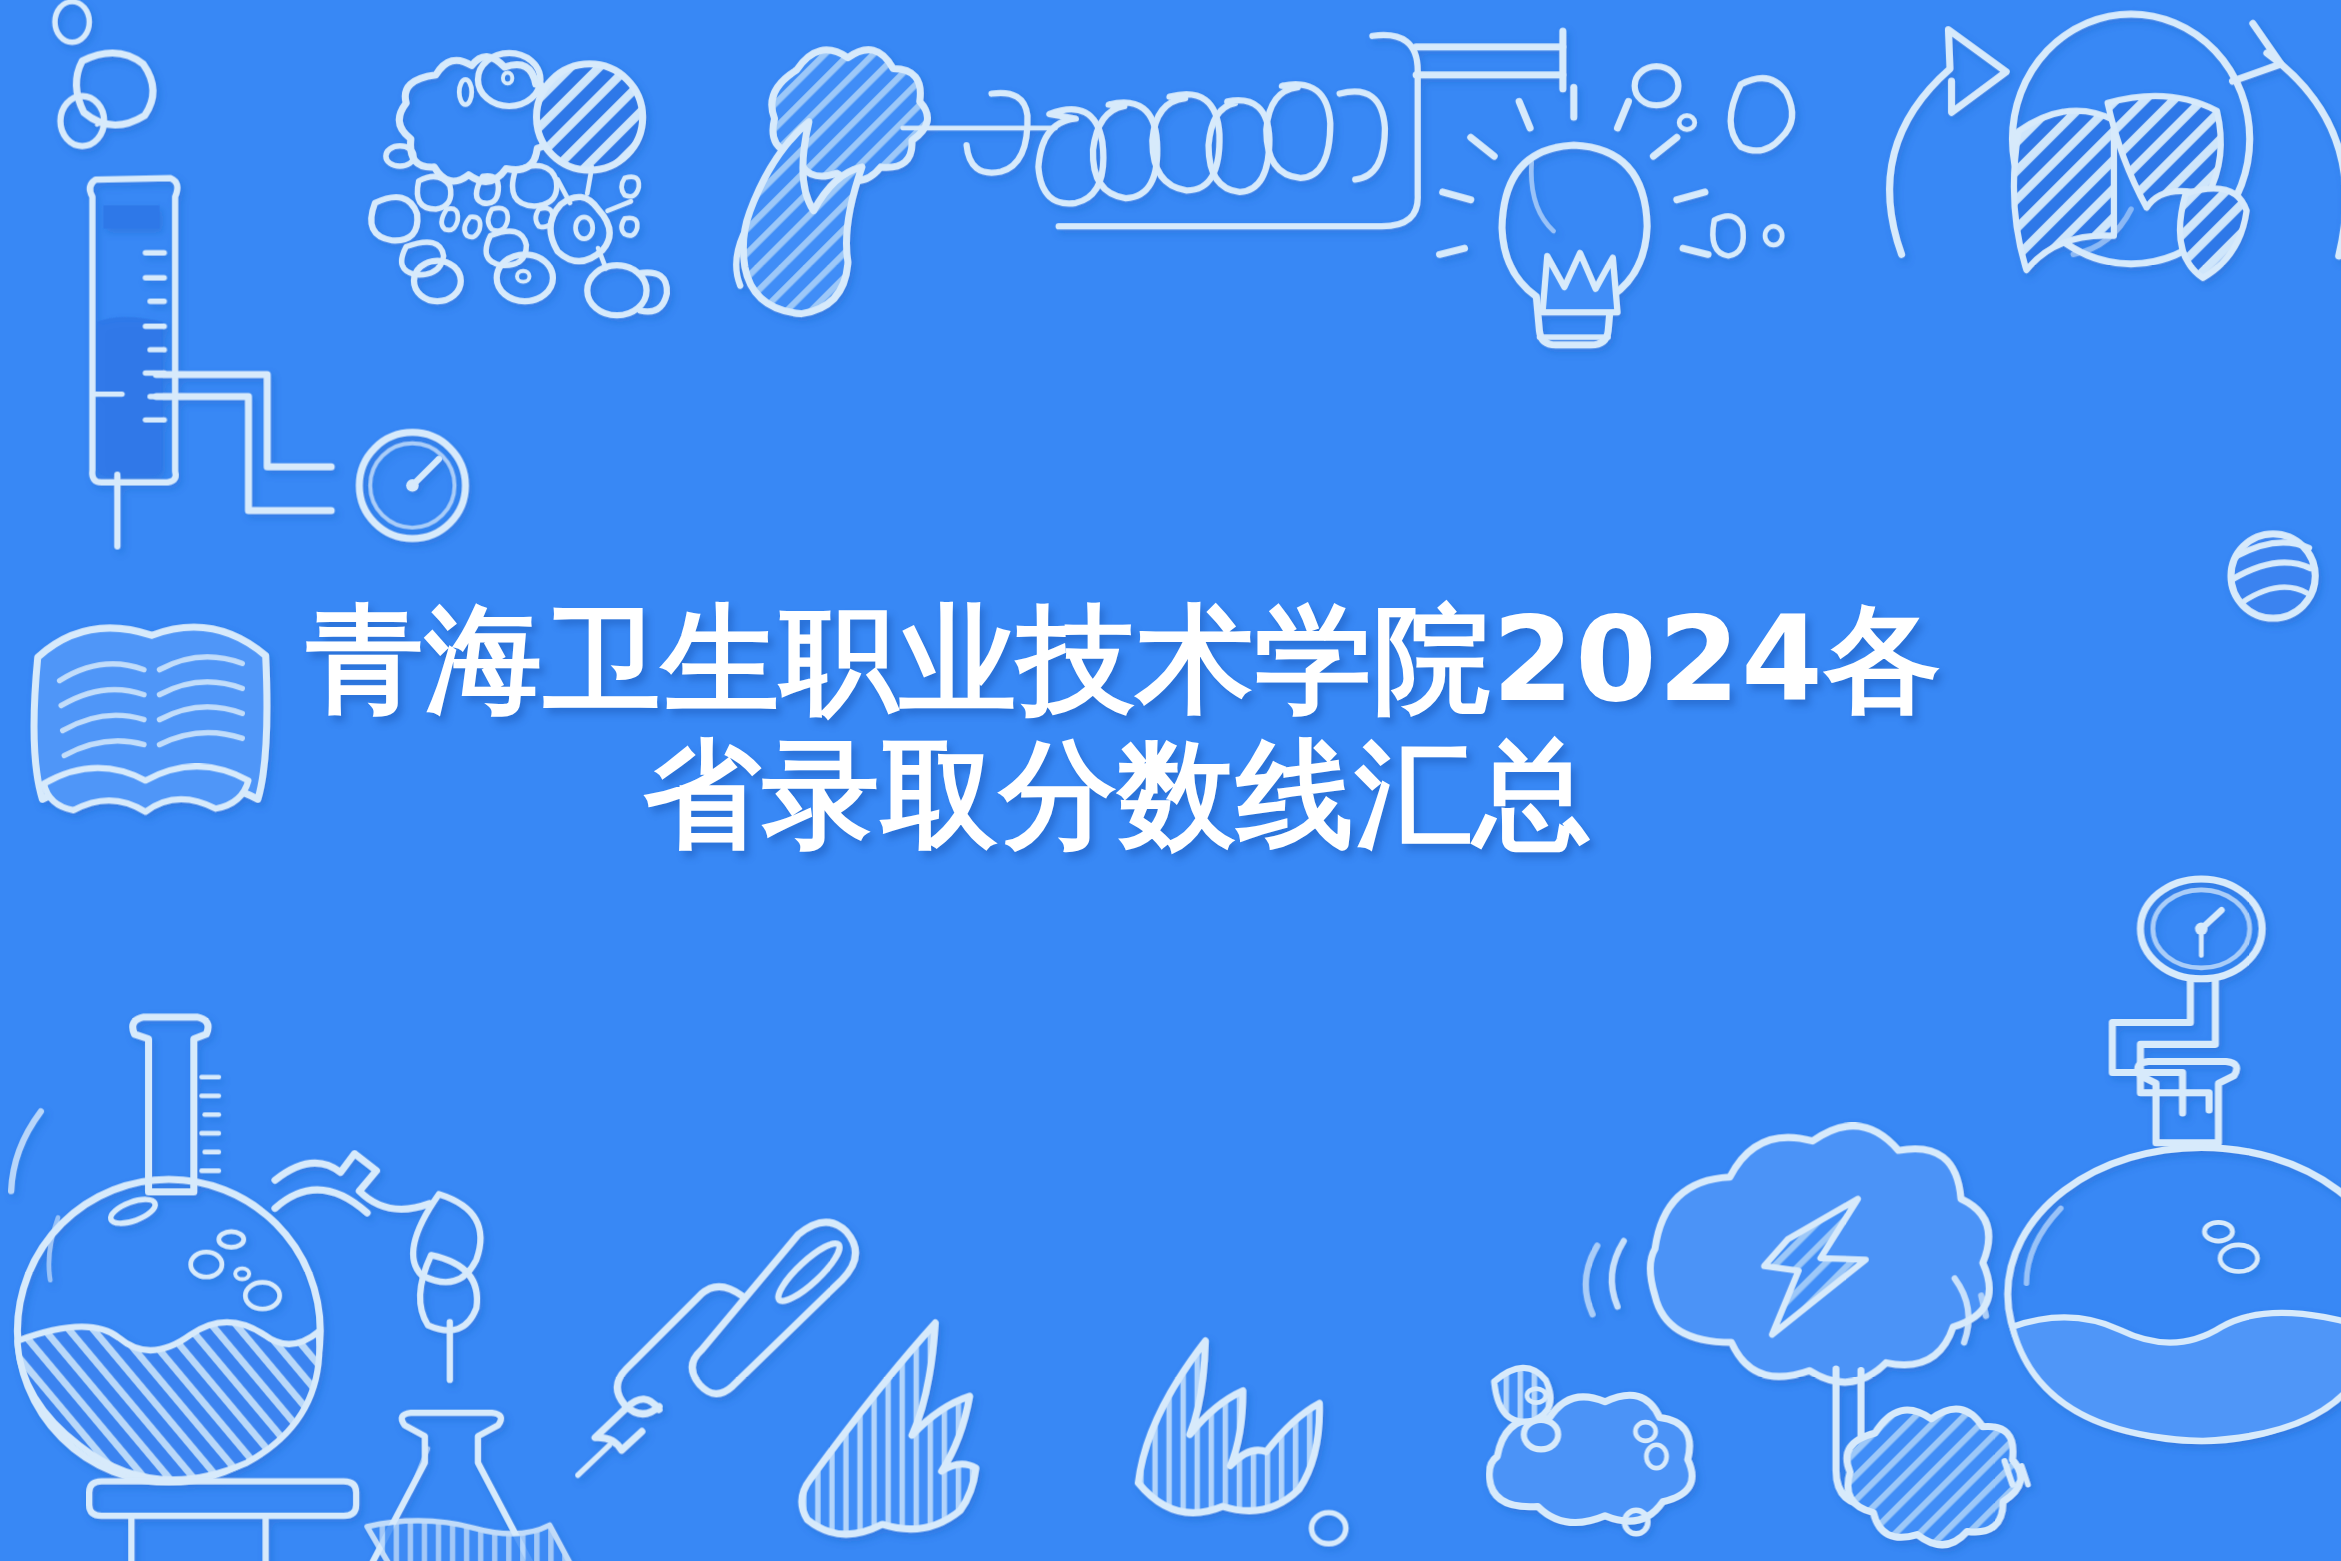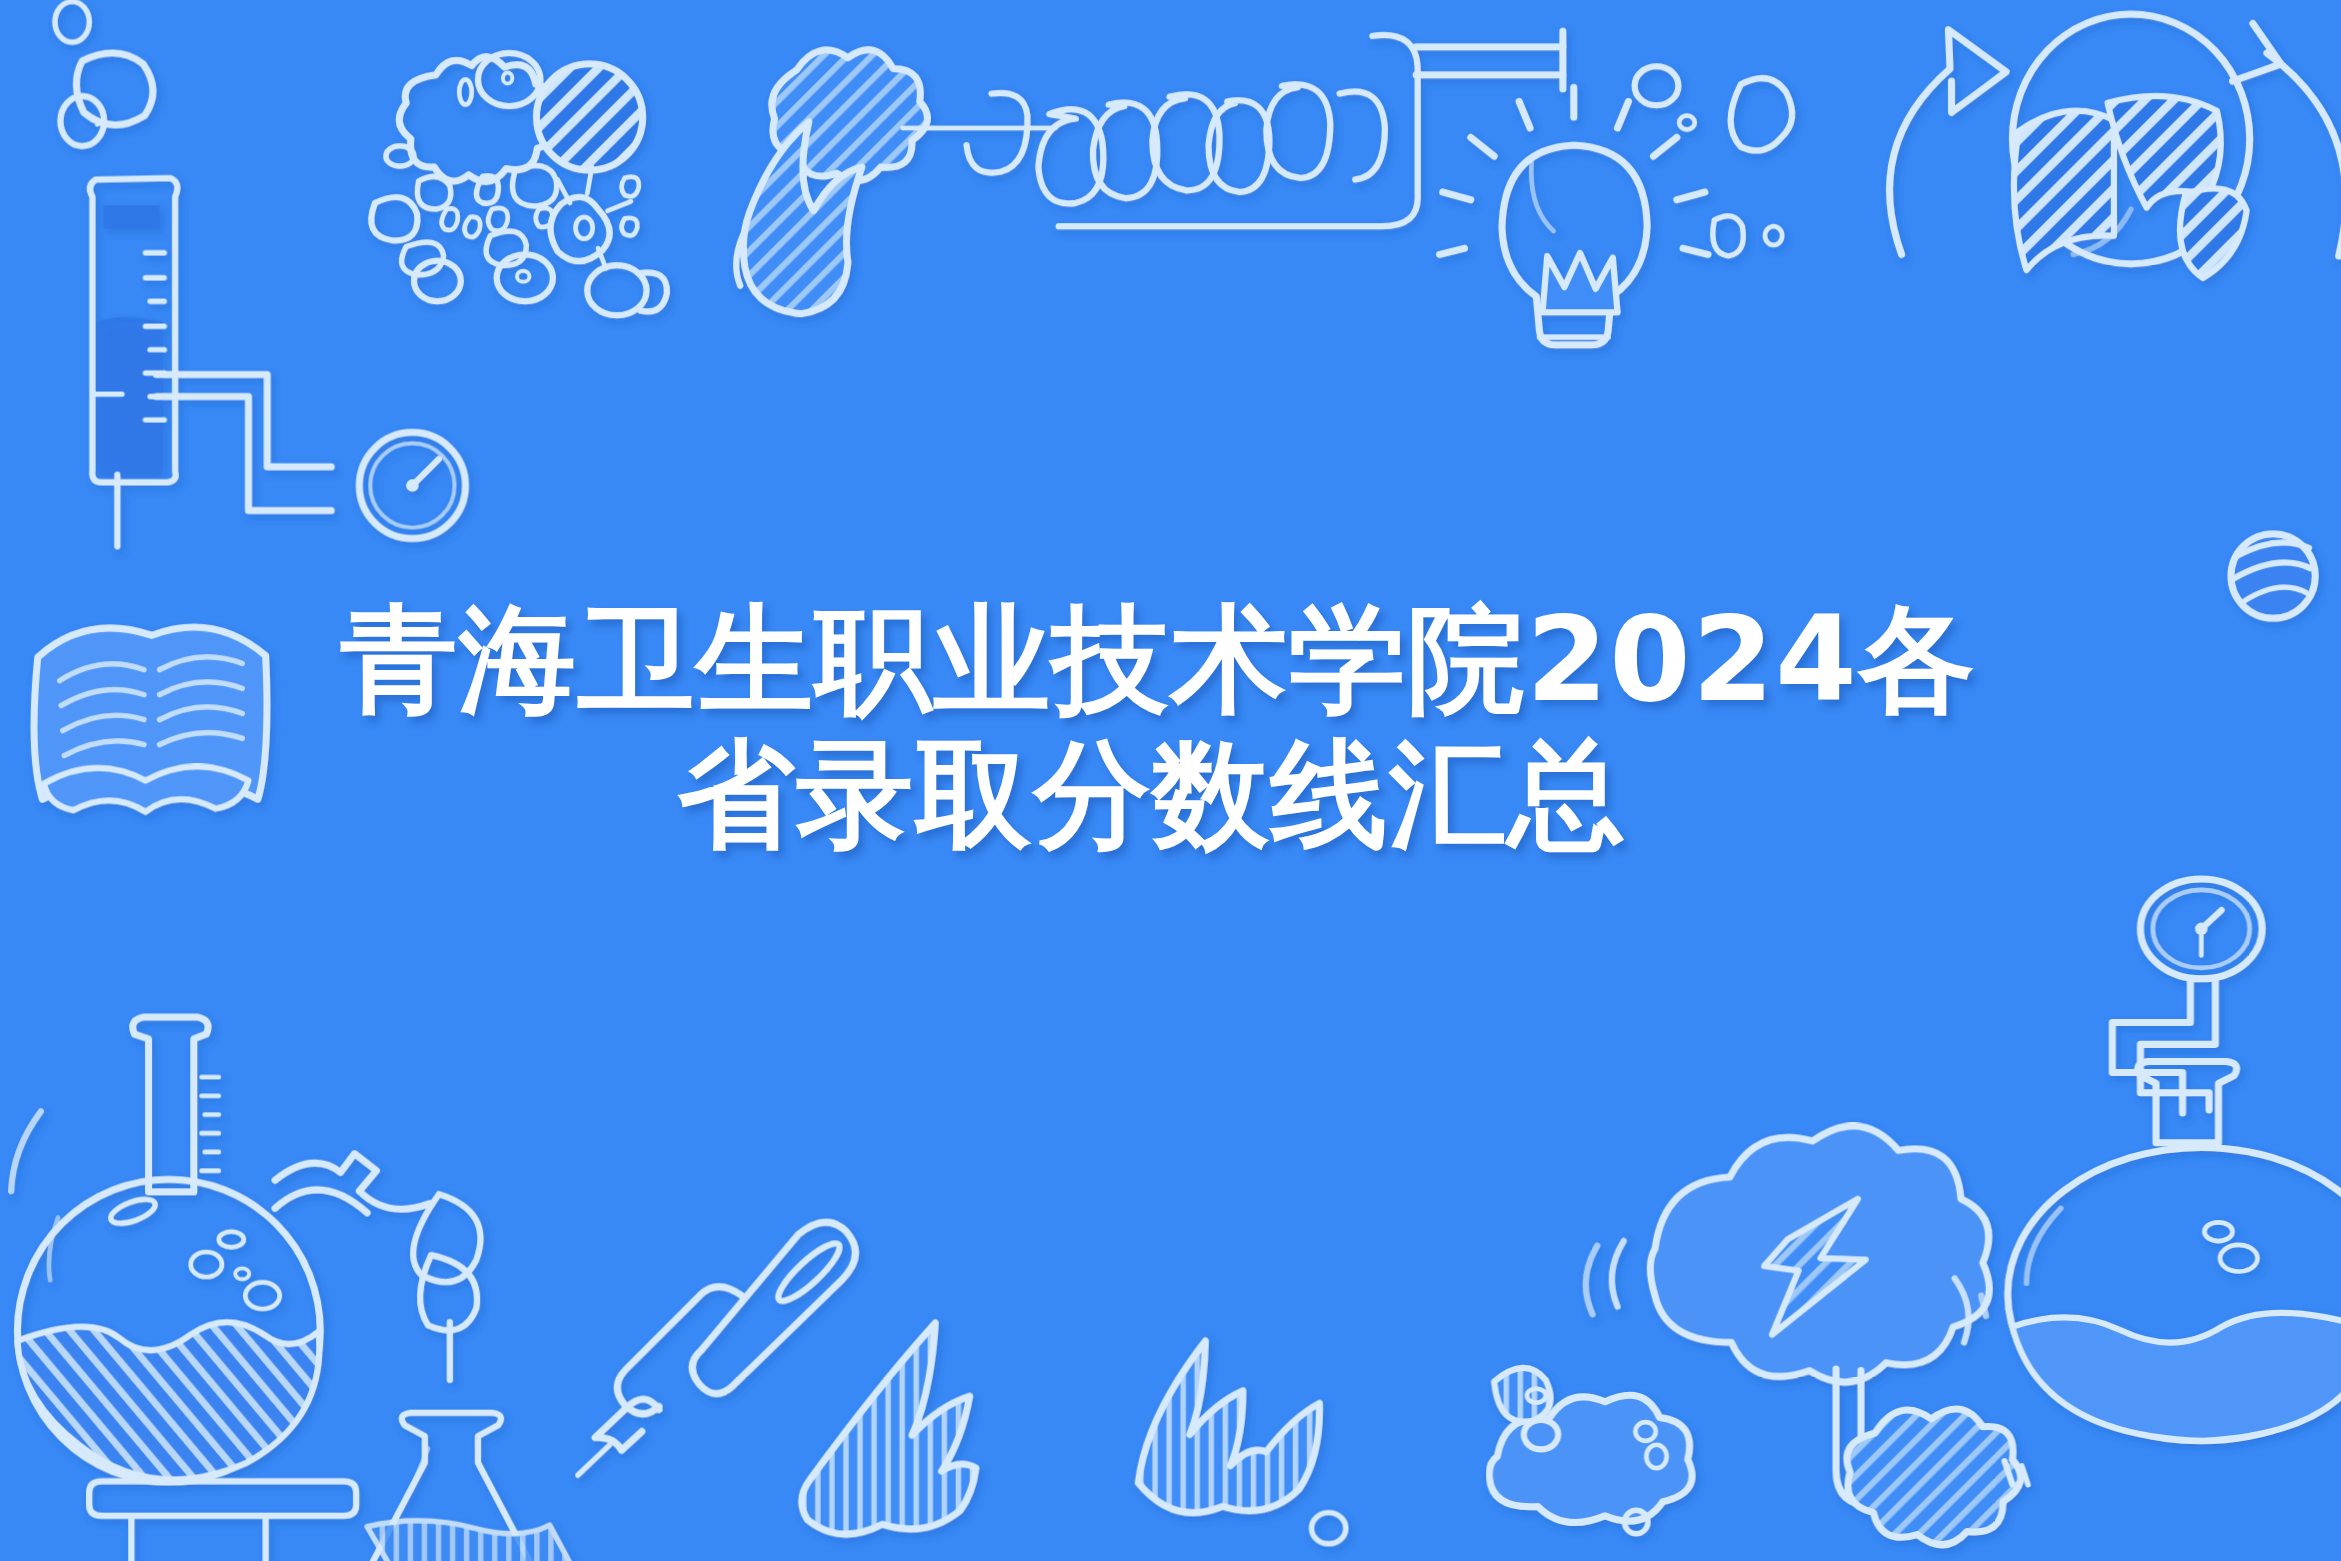--- a/index.html
+++ b/index.html
@@ -24,21 +24,20 @@
 
   
   #title-block {
     position: absolute;
     left: 0;
     top: 593px;
     width: 2218px;
     text-align: center;
     z-index: 40;
     pointer-events: none;
-    margin-left: 34px;
   }
   .title-line {
     display: block;
     color: #ffffff;
     font-family: "DejaVu Sans", "Liberation Sans", sans-serif;
     font-weight: 700;
     font-size: 117px;
     line-height: 1.15;
     letter-spacing: 1.6px;
     text-shadow: 4.7px 5.5px 7px rgba(24, 84, 178, 0.45);

